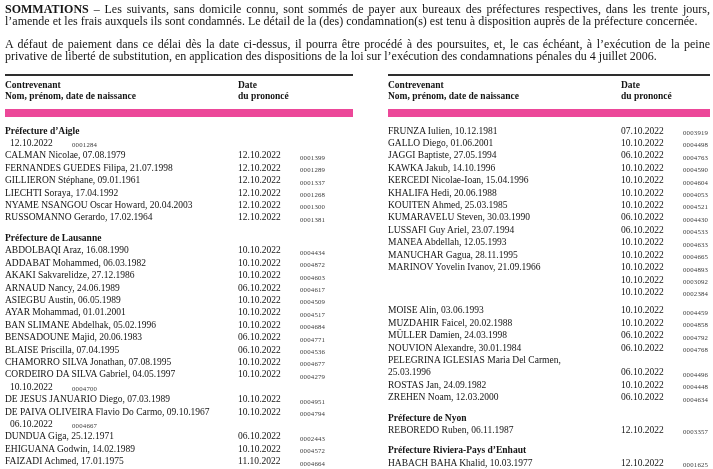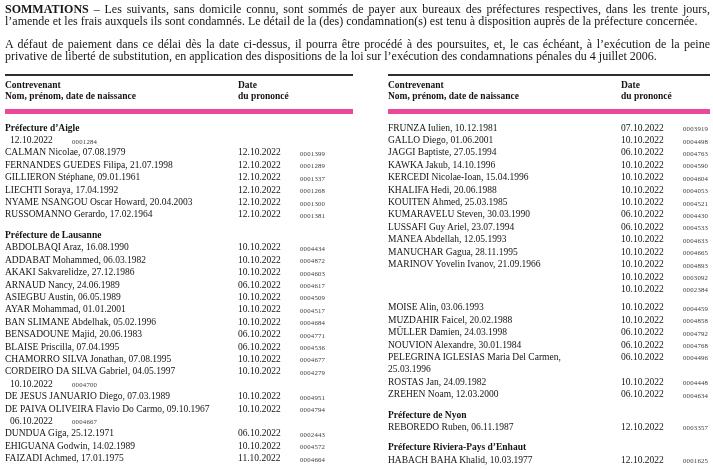--- a/index.html
+++ b/index.html
@@ -24,35 +24,35 @@
   .columns { display: flex; margin-top: 3px; }
   .column { flex: none; }
   .column-left { width: 348px; }
   .column-right { width: 322px; margin-left: 31px; }
   .divider { width: 2px; background: #7a7a7a; margin-left: 4px; align-self: stretch; }
 
   
   .col-header {
     display: flex;
     border-top: 2px solid #2e2e2e;
-    border-bottom: 5px solid #ec4899;
+    border-bottom: 8px solid #ec4899;
     padding: 4px 0 6px 0;
     font-weight: bold;
     font-size: 9.5px;
     line-height: 11.5px;
     color: #141414;
   }
   .h-name { width: 228px; }
   .h-date { padding-left: 5px; }
 
   
   .col-body { padding-top: 8px; font-size: 9.5px; line-height: 12.4px; color: #141414; }
   .section-title { font-weight: bold; }
   .section-title:not(:first-child) { margin-top: 8px; }
-  .row { display: flex; align-items: flex-start; }
+  .row { display: flex; align-items: flex-end; }
   .cell-name { width: 228px; min-height: 12.4px; }
   .cell-date { width: 62px; padding-left: 5px; box-sizing: border-box; }
   .cell-ref {
     flex: 1;
     font-size: 6.8px;
     line-height: 9px;
     padding-left: 5px;
     padding-top: 2.5px;
     color: #3a3a3a;
     letter-spacing: 0.2px;

